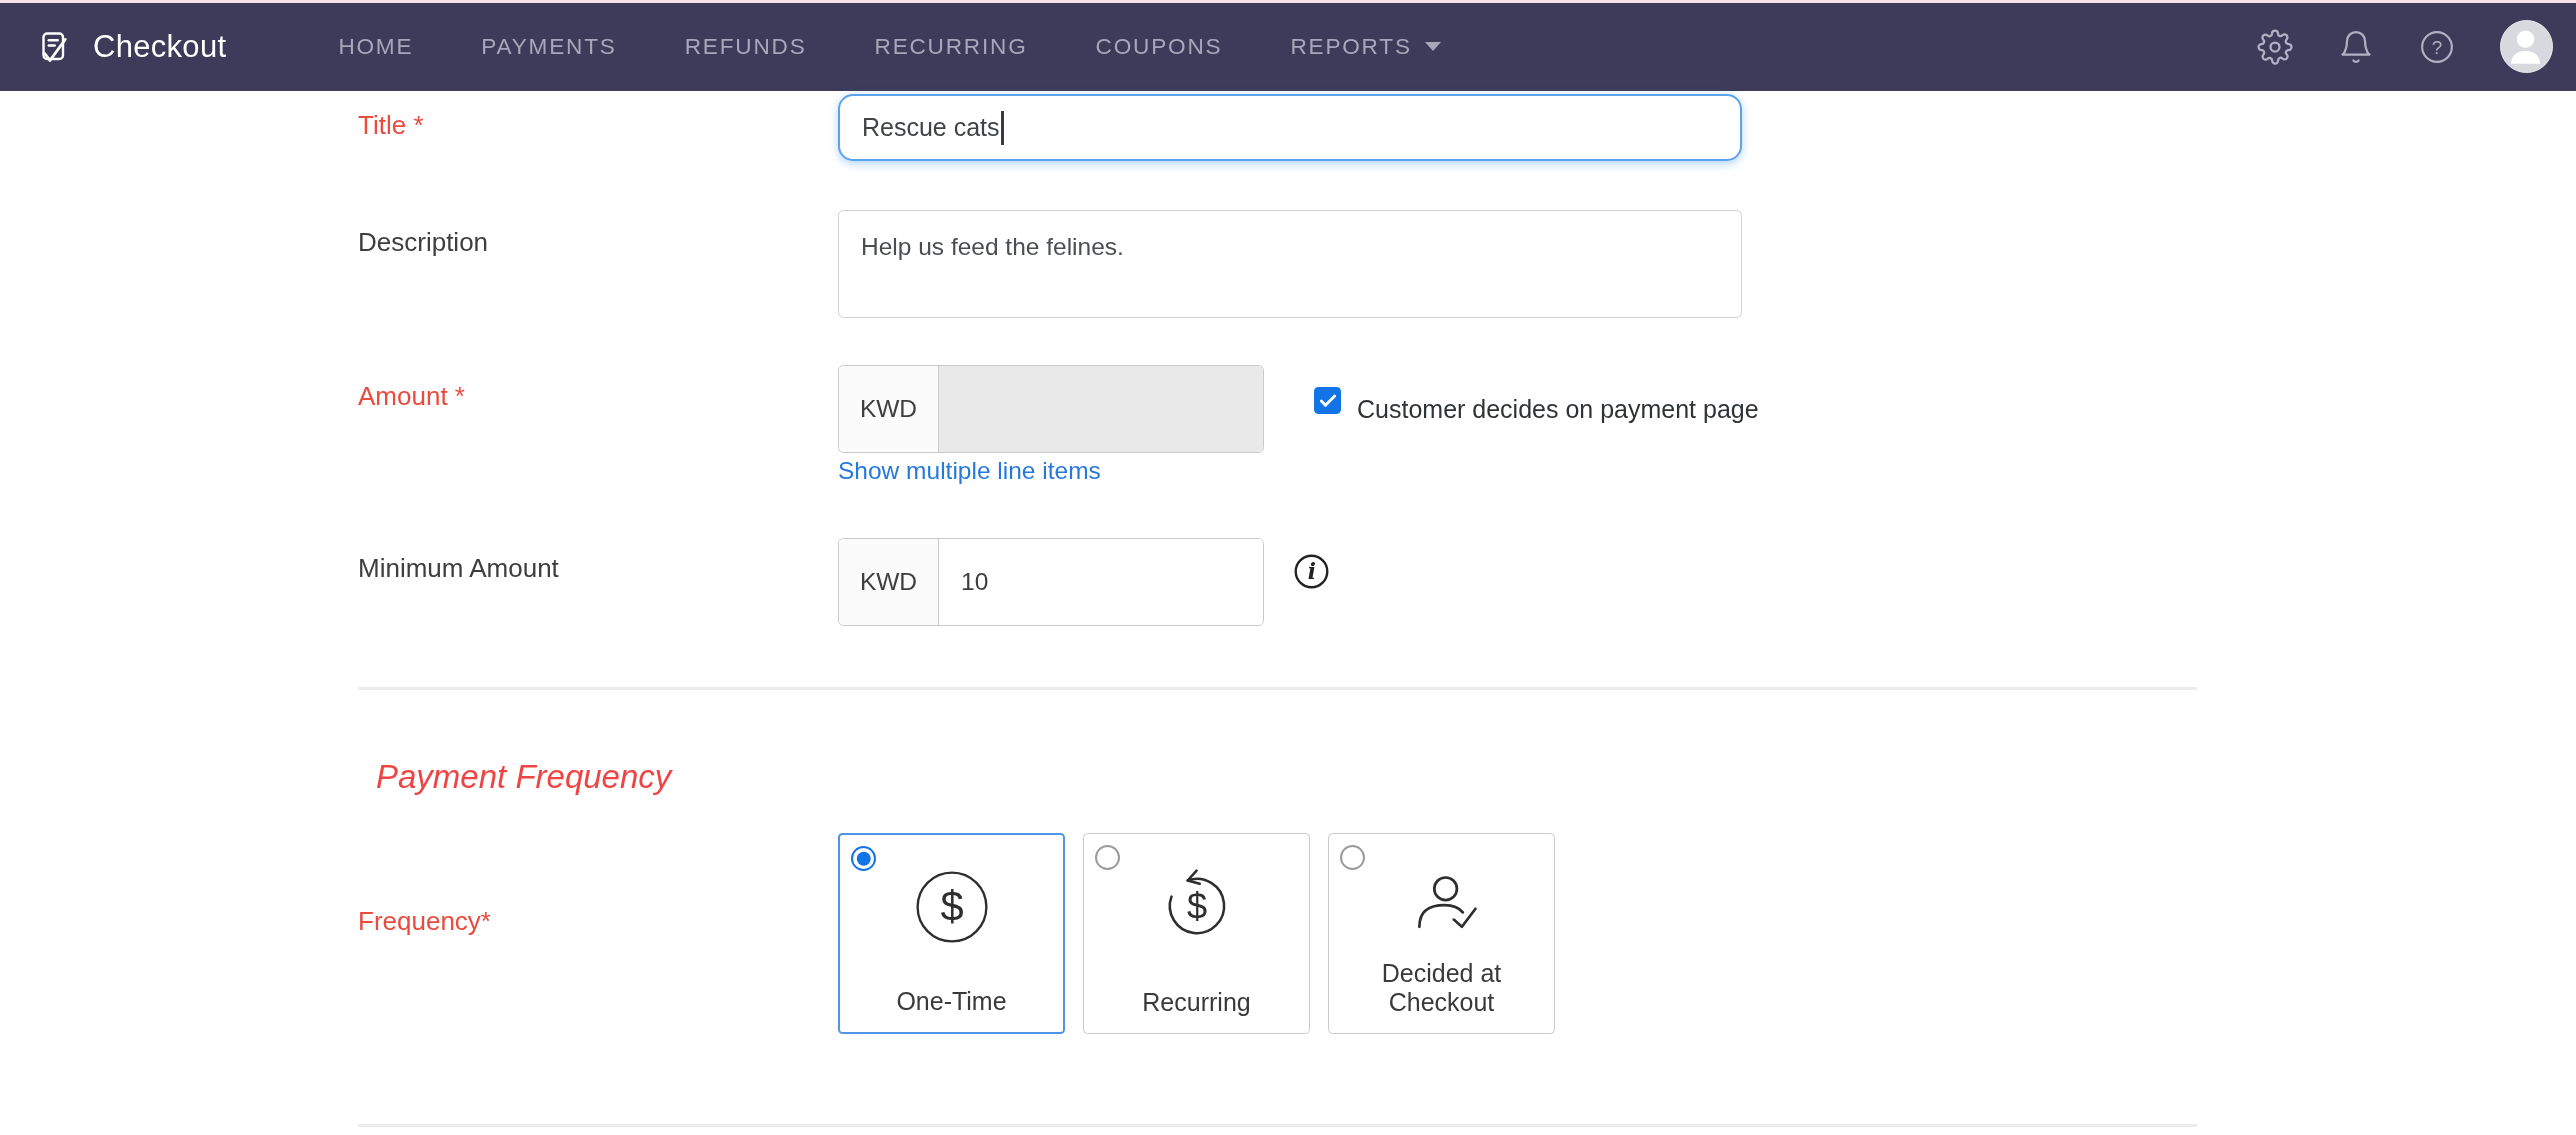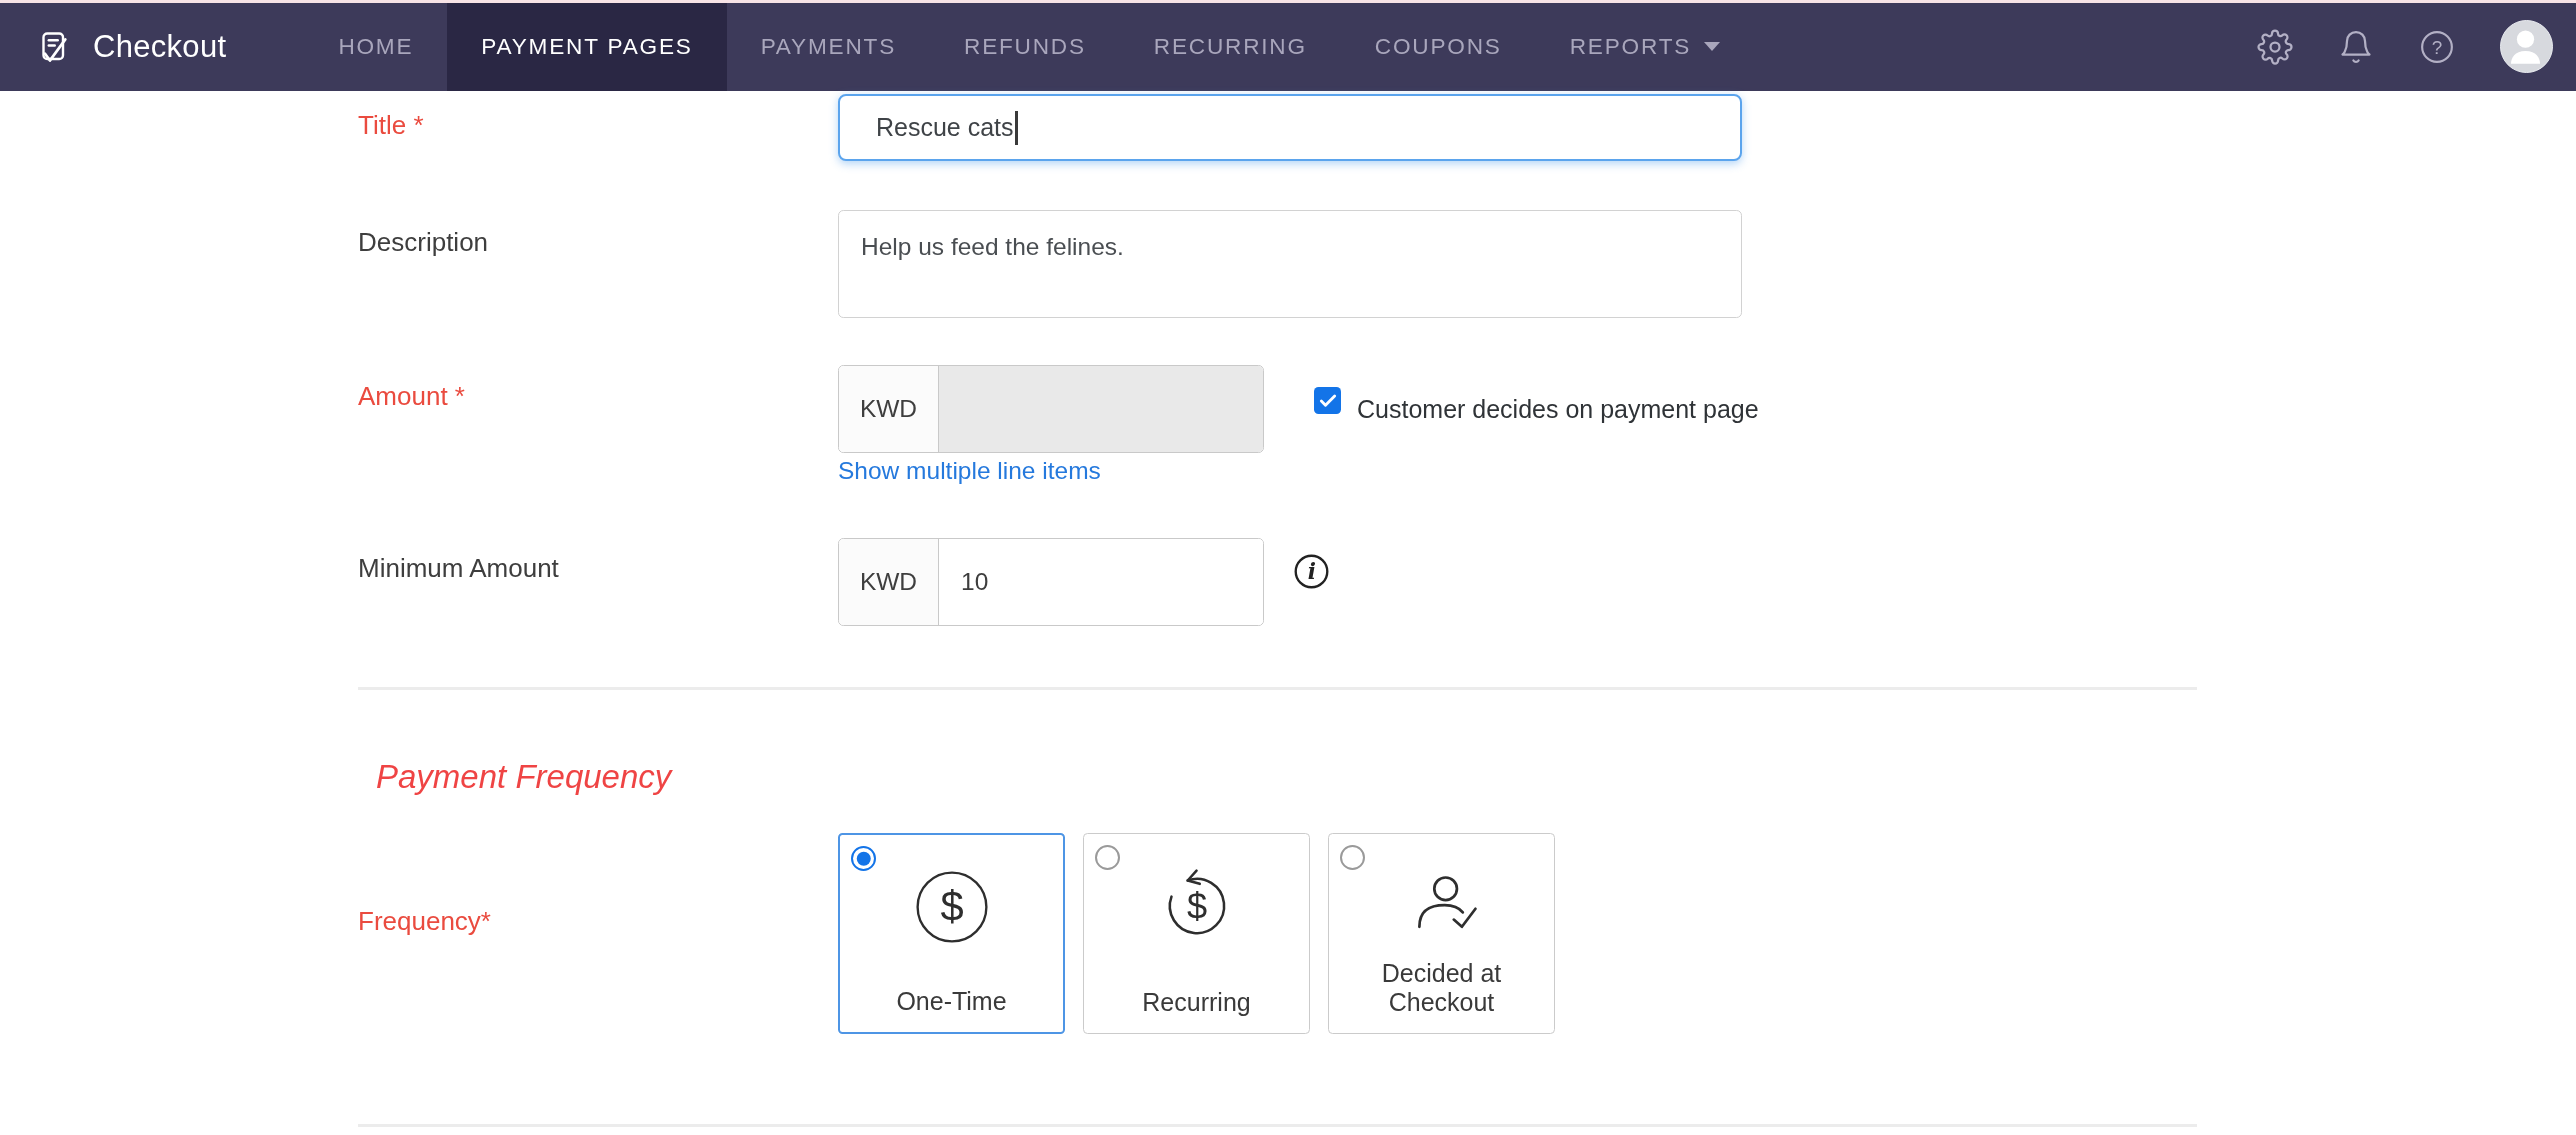--- a/index.html
+++ b/index.html
@@ -17,21 +17,21 @@
   .nav-item.active { background:#2a2744; color:#ffffff; }
   .caret-down { display:inline-block; width:0; height:0; border-left:8.2px solid transparent; border-right:8.2px solid transparent; border-top:9px solid #a9a6bc; margin-left:12.7px; }
   .nav-right { margin-left:auto; display:flex; align-items:center; gap:45px; padding-right:23.5px; }
   .nav-icon { width:36px; height:36px; display:block; cursor:pointer; }
   .avatar { width:53px; height:53px; border-radius:50%; background:#d7d9de; border:1.8px solid #e9ebf0; overflow:hidden; cursor:pointer; }
 
   
   .flabel { position:absolute; left:358px; font-size:26px; color:#3e3e3e; }
   .flabel.req { color:#ea4b3f; }
 
-  .title-input { position:absolute; left:838px; top:94px; width:904px; height:67px; background:#fff; border:2.7px solid #5ba4ed; border-radius:8px; box-shadow:0 2.7px 9px rgba(91,164,237,0.45); display:flex; align-items:center; padding-left:36px; font-size:25px; color:#3f4347; }
+  .title-input { position:absolute; left:838px; top:94px; width:904px; height:67px; background:#fff; border:2.7px solid #5ba4ed; border-radius:15px; box-shadow:0 2.7px 9px rgba(91,164,237,0.45); display:flex; align-items:center; padding-left:22px; font-size:25px; color:#3f4347; }
   .text-cursor { display:inline-block; width:2.7px; height:34px; background:#3a3a3a; margin-left:1.8px; }
 
   .desc-box { position:absolute; left:838px; top:210px; width:904px; height:108px; background:#fff; border:1.8px solid #d2d2d2; border-radius:5.4px; padding:22px 22px; font-size:24.5px; color:#4a4e52; }
 
   .amt-group { position:absolute; display:flex; left:838px; width:426px; height:88px; border:1.8px solid #c9c9c9; border-radius:5.4px; overflow:hidden; background:#fff; }
   .amt-group.amount-row { top:365px; }
   .amt-group.min-row { top:538px; }
   .cur-box { width:100px; background:#fbfbfb; border-right:1.8px solid #c9c9c9; display:flex; align-items:center; justify-content:center; font-size:24.5px; color:#3e3e3e; flex:none; }
   .amt-field { flex:1; display:flex; align-items:center; padding-left:22px; font-size:24.5px; color:#3e3e3e; background:#fff; }
   .amt-field.disabled { background:#e9e9e9; }
@@ -77,23 +77,20 @@
           <path d="M6 16.5 L9.3 21 L19.5 7" stroke-width="1.9"></path>
         </svg>
       </span>
       <span class="brand-text">Checkout</span>
     </div>
 
     <div class="nav-menu">
       <div class="nav-item">
           <span>HOME</span>
         </div>
-      <div class="nav-item active">
-          <span>PAYMENT PAGES</span>
-        </div>
       <div class="nav-item">
           <span>PAYMENTS</span>
         </div>
       <div class="nav-item">
           <span>REFUNDS</span>
         </div>
       <div class="nav-item">
           <span>RECURRING</span>
         </div>
       <div class="nav-item">

